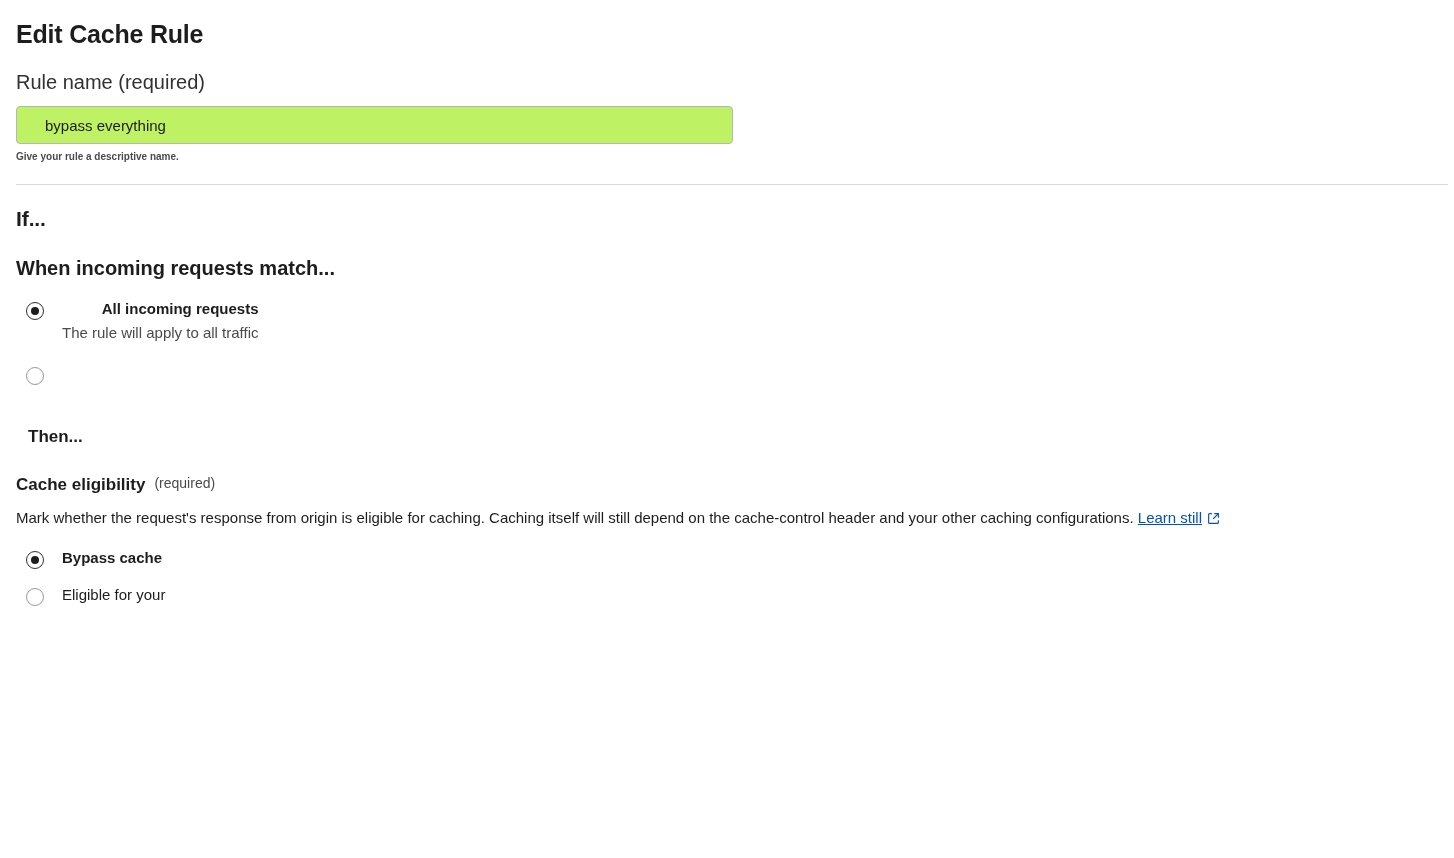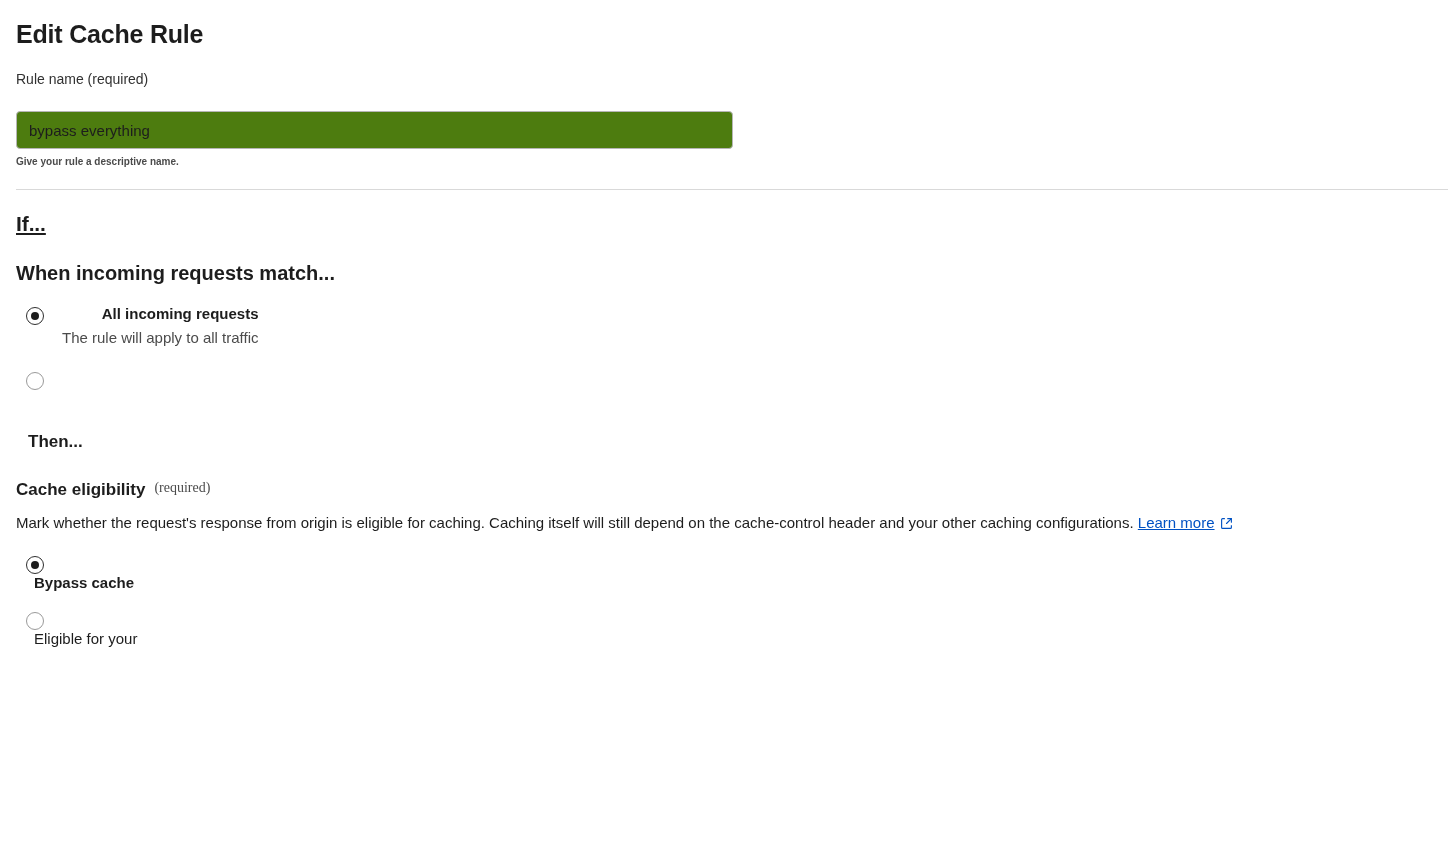--- a/index.html
+++ b/index.html
@@ -20,34 +20,34 @@
     width: 1454px;
   }
   .page-title {
     font-size: 25px;
     font-weight: bold;
     letter-spacing: -0.2px;
     color: #1d1d1d;
     margin: 4px 0 22px 0;
   }
   .field-label {
-    font-size: 14px;
+    font-size: 20px;
     color: #313131;
-    margin-bottom: 24px;
+    margin-bottom: 12px;
   }
   .text-input {
     width: 717px;
     height: 38px;
     border: 1px solid #b6b6b6;
     border-radius: 4px;
-    padding: 0 12px;
+    padding: 0 28px;
     font-size: 15px;
     font-family: "Liberation Sans", sans-serif;
     color: #1d1d1d;
-    background: #4d7c0f;
+    background: #bef264;
     outline: none;
     display: block;
   }
   .help-text {
     font-size: 10px;
     color: #4b4b4b;
     margin-top: 7px;
     font-weight: bold;
   }
   .divider {
@@ -55,21 +55,20 @@
     border-top: 1px solid #d9d9d9;
     margin: 22px 0 0 0;
     width: 1432px;
   }
   .section-heading {
     font-size: 21px;
     font-weight: bold;
     color: #1d1d1d;
     margin: 22px 0 0 0;
     letter-spacing: -0.1px;
-    text-decoration: underline;
   }
   .subsection-heading {
     font-size: 20px;
     font-weight: bold;
     color: #1d1d1d;
     margin: 26px 0 0 0;
   }
   .radio-group {
     margin-top: 20px;
     text-align: right;
@@ -134,21 +133,20 @@
   }
   .eligibility-title {
     font-size: 17px;
     font-weight: bold;
     color: #1d1d1d;
   }
   .eligibility-required {
     font-size: 14px;
     color: #4b4b4b;
     margin-left: 9px;
-    font-family: Liberation Serif, serif;
   }
   .desc-para {
     font-size: 15px;
     color: #1d1d1d;
     line-height: 1.45;
     margin-top: 12px;
     max-width: 1420px;
   }
   .learn-more {
     color: #0051c3;
@@ -158,21 +156,20 @@
   .ext-icon {
     display: inline-block;
     vertical-align: -2px;
     margin-left: 5px;
   }
   .cache-radios {
     margin-top: 18px;
   }
   .cache-radios .radio-row {
     margin-bottom: 17px;
-    flex-direction: column;
   }
 </style>
 </head>
 <body>
 
 <div class="page">
 
   <h1 class="page-title">Edit Cache Rule</h1>
 
   <div>
@@ -205,21 +202,21 @@
 
   <h3 class="then-heading">Then...</h3>
 
   <div class="eligibility-head">
     <span class="eligibility-title">Cache eligibility</span>
     <span class="eligibility-required">(required)</span>
   </div>
 
   <p class="desc-para">
     <span>Mark whether the request's response from origin is eligible for caching. Caching itself will still depend on the cache-control header and your other caching configurations.</span>
-    <a class="learn-more">Learn more</a><span class="ext-icon"><svg width="13" height="13" viewBox="0 0 16 16">
+    <a class="learn-more">Learn still</a><span class="ext-icon"><svg width="13" height="13" viewBox="0 0 16 16">
           <path d="M6 2 H3.2 A1.2 1.2 0 0 0 2 3.2 V12.8 A1.2 1.2 0 0 0 3.2 14 H12.8 A1.2 1.2 0 0 0 14 12.8 V10" fill="none" stroke="#0051c3" stroke-width="1.4"></path>
           <path d="M9.5 2 H14 V6.5" fill="none" stroke="#0051c3" stroke-width="1.4" stroke-linecap="round" stroke-linejoin="round"></path>
           <path d="M14 2 L8 8" fill="none" stroke="#0051c3" stroke-width="1.4" stroke-linecap="round"></path>
         </svg></span>
   </p>
 
   <div class="cache-radios">
 
     <div class="radio-row">
       <span class="radio-outer checked"></span>

